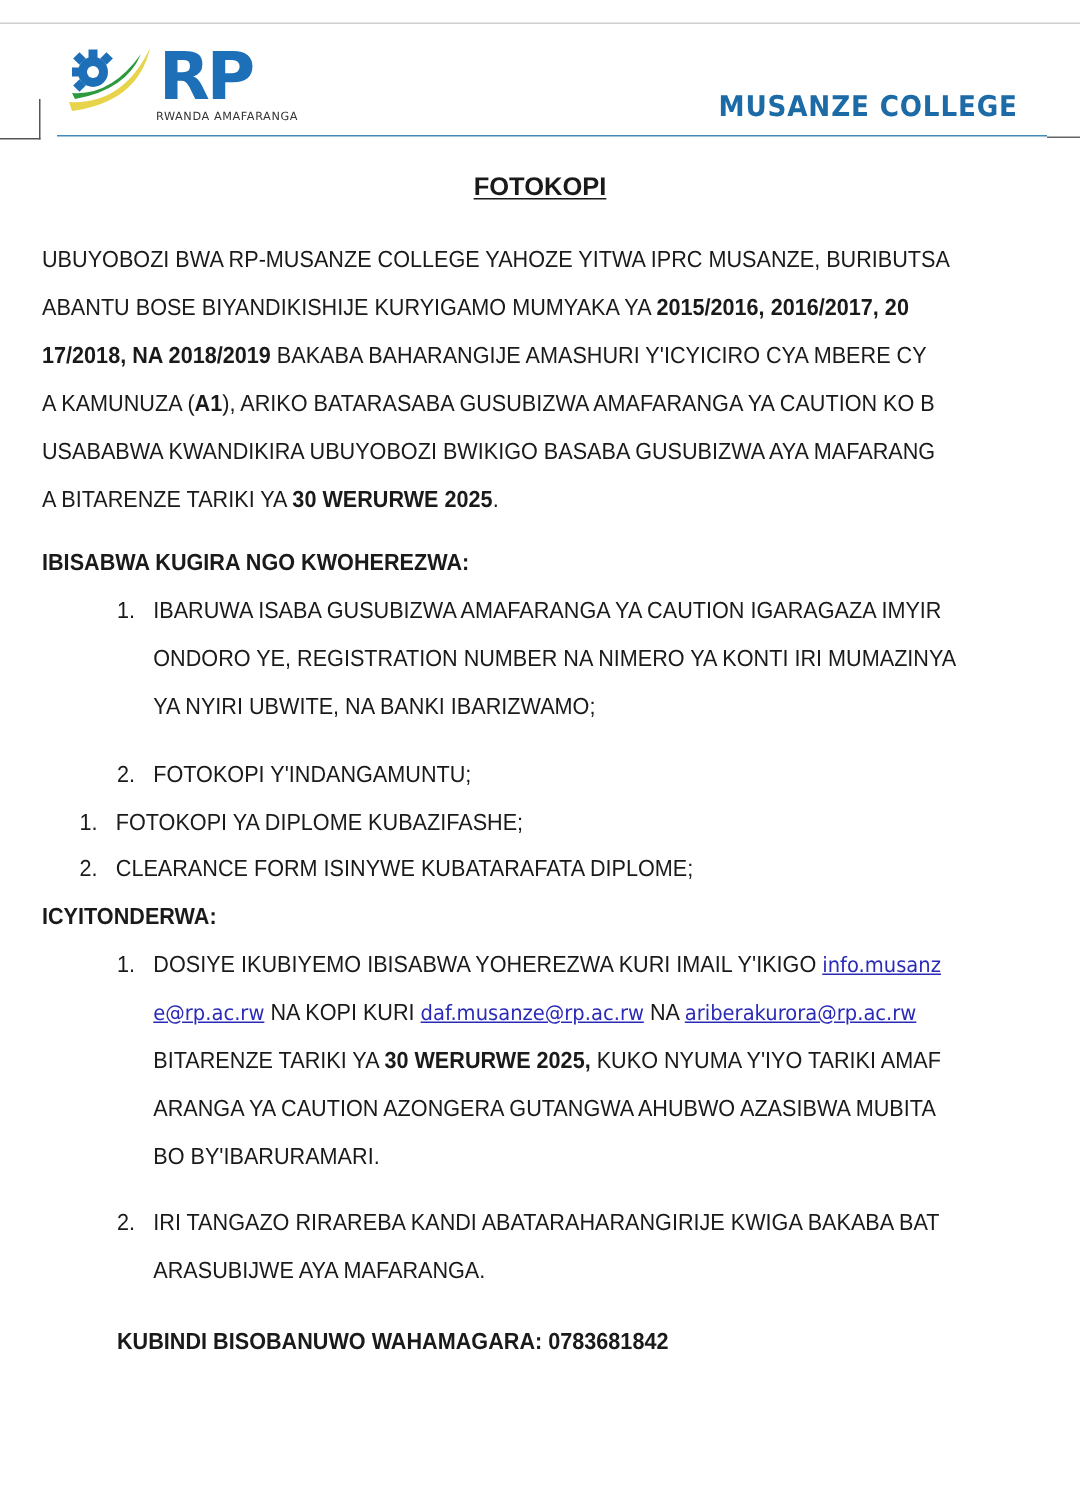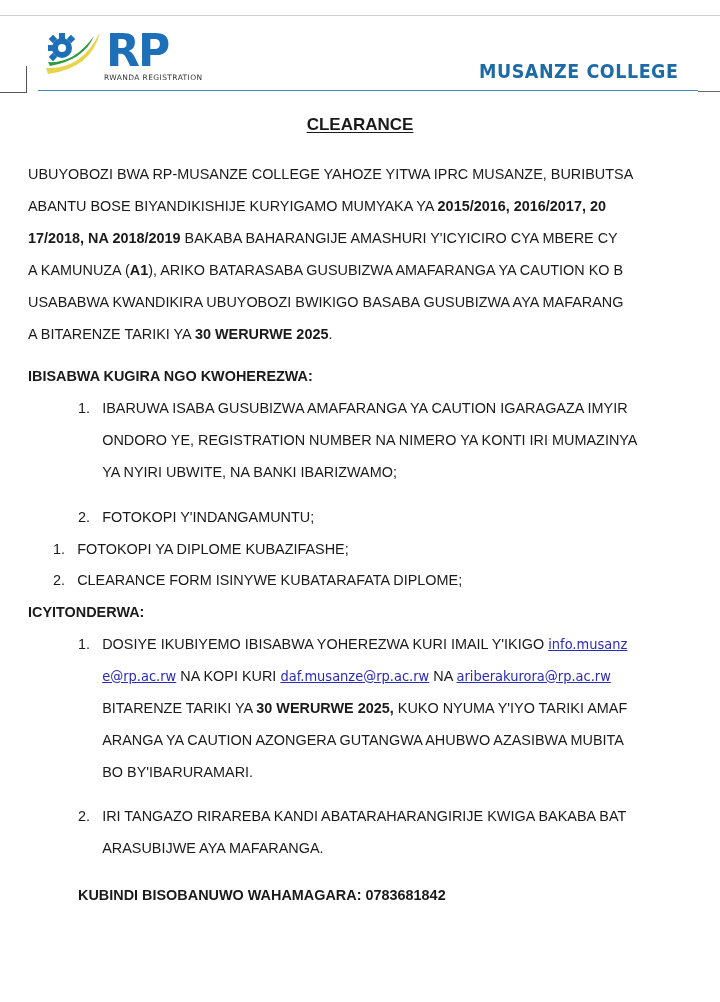--- a/index.html
+++ b/index.html
@@ -50,25 +50,25 @@
     <rect x="4" y="17" width="6" height="6" fill="#1d6fb8"></rect>
     <rect x="6" y="8" width="6" height="6" fill="#1d6fb8" transform="rotate(45 9 11)"></rect>
     <rect x="24" y="8" width="6" height="6" fill="#1d6fb8" transform="rotate(45 27 11)"></rect>
     <rect x="6" y="26" width="6" height="6" fill="#1d6fb8" transform="rotate(45 9 29)"></rect>
     <circle cx="18" cy="20" r="4" fill="#ffffff"></circle>
   </g>
   <path d="M4 34 Q30 36 50 8 Q40 32 6 38 Z" fill="#2e9a3e"></path>
   <path d="M2 40 Q38 42 56 4 Q48 40 4 46 Z" fill="#e8d44a"></path>
   <text x="62" y="38" font-family="DejaVu Sans, sans-serif" font-size="44" font-weight="bold" fill="#1d6fb8" letter-spacing="-2">RP</text>
 </svg>
-<div class="logo-sub">RWANDA REGISTRATION</div>
+<div class="logo-sub">RWANDA AMAFARANGA</div>
 <div class="college">MUSANZE COLLEGE</div>
 <div class="header-rule"></div>
 
-<div class="title"><span>CLEARANCE</span></div>
+<div class="title"><span>FOTOKOPI</span></div>
 
 <div class="para">
   <span class="ln">UBUYOBOZI BWA RP-MUSANZE COLLEGE YAHOZE YITWA IPRC MUSANZE, BURIBUTSA</span>
   <span class="ln"><span>ABANTU BOSE BIYANDIKISHIJE KURYIGAMO MUMYAKA YA </span><b>2015/2016, 2016/2017, 20</b></span>
   <span class="ln"><b>17/2018, NA 2018/2019</b><span> BAKABA BAHARANGIJE AMASHURI Y'ICYICIRO CYA MBERE CY</span></span>
   <span class="ln"><span>A KAMUNUZA (</span><b>A1</b><span>), ARIKO BATARASABA GUSUBIZWA AMAFARANGA YA CAUTION KO B</span></span>
   <span class="ln">USABABWA KWANDIKIRA UBUYOBOZI BWIKIGO BASABA GUSUBIZWA AYA MAFARANG</span>
   <span class="ln"><span>A BITARENZE TARIKI YA </span><b>30 WERURWE 2025</b><span>.</span></span>
 </div>
 

